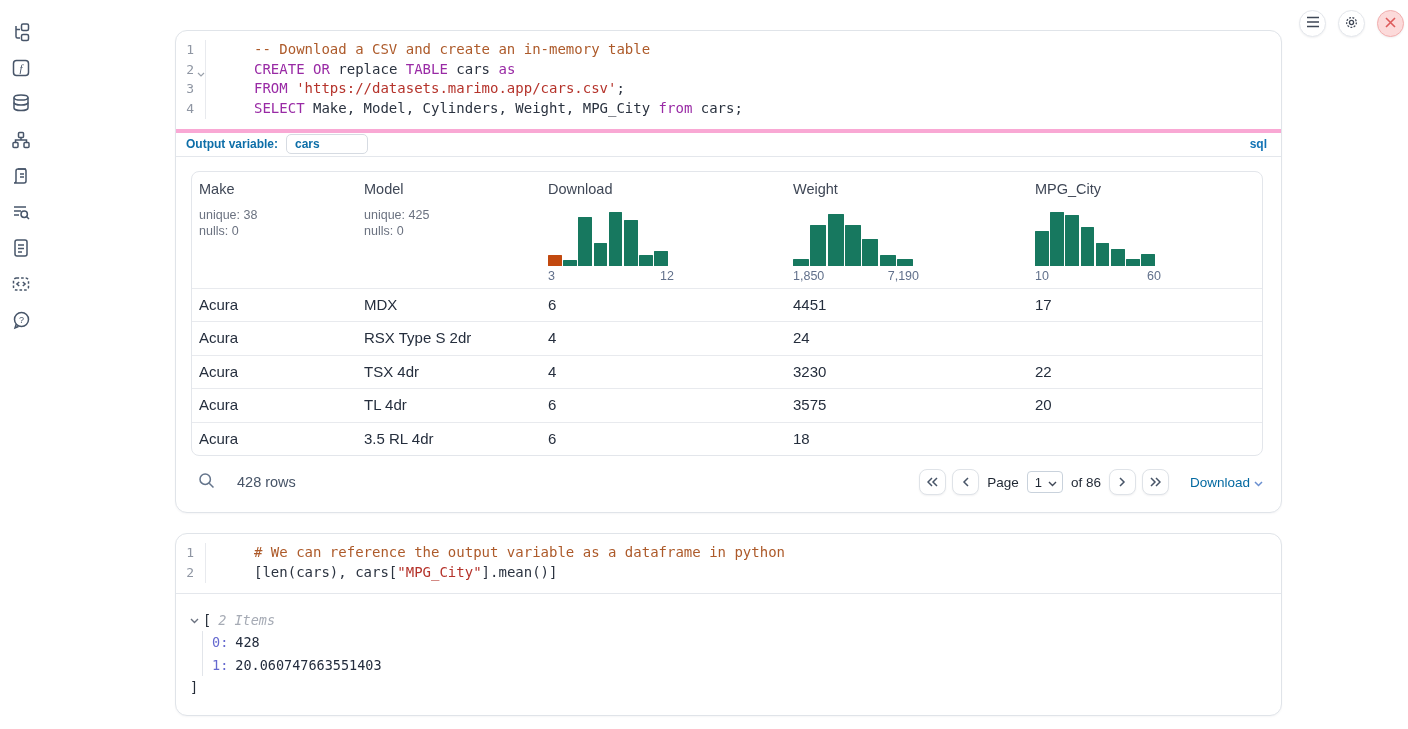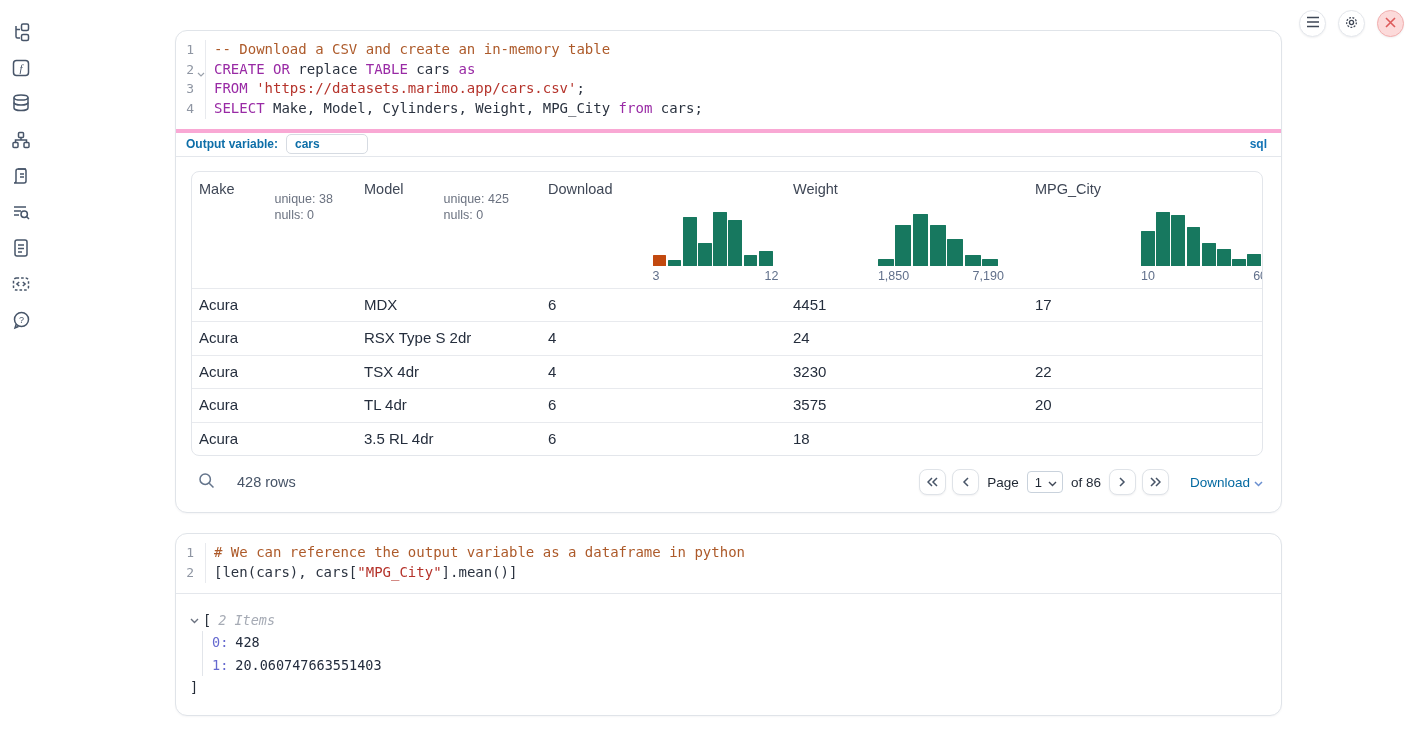--- a/index.html
+++ b/index.html
@@ -18,38 +18,38 @@
   .main { position:absolute; left:175px; top:30px; width:1107px; }
 
   .cell { border:1px solid #e0e4e9; border-radius:12px; background:#fff; box-shadow:0 1px 2px rgba(16,24,40,.04); }
   .cell + .cell { margin-top:20px; }
 
   
   .code-area { display:flex; padding:9px 0 10px 0; font-family:"DejaVu Sans Mono", monospace; font-size:14px; line-height:19.7px; }
   .gutter-col { width:30px; flex:0 0 30px; border-right:1px solid #e8eaee; color:#8f96a3; font-size:13px; text-align:right; }
   .gut-row { position:relative; height:19.7px; padding-right:11px; }
   .gut-row .fold { position:absolute; right:0px; top:4px; }
-  .code-col { padding-left:8px; white-space:pre; color:#2b3340; }
+  .code-col { padding-left:8px; white-space:pre; color:#2b3340;margin-left:40px; }
   .code-row { height:19.7px; }
   .tok-kw { color:#992aa5; }
   .tok-com { color:#ad5a2a; }
   .tok-str { color:#b5332b; }
   .tok-pl { color:#2b3340; }
 
   
   .outvar-bar { display:flex; align-items:center; height:28px; border-top:4px solid #f9a8d4; border-bottom:1px solid #e4e7ec; padding:0 14px 0 10px; }
   .outvar-label { font-size:12px; font-weight:bold; color:#0d6ea8; }
   .outvar-input { margin-left:8px; width:82px; height:20px; border:1px solid #d6dbe2; border-radius:5px; padding:0 8px; font-size:12px; font-weight:bold; color:#0d6ea8; font-family:"Liberation Sans", sans-serif; outline:none; }
   .lang-badge { margin-left:auto; font-size:12px; font-weight:bold; color:#1273b5; }
 
   
   .output-wrap { padding:14px 18px 6px 15px; }
   .table-box { border:1px solid #e3e6eb; border-radius:8px; overflow:hidden; }
   .tgrid { display:grid; grid-template-columns:165px 184px 245px 242px 1fr; }
-  .thead .th { height:116px; padding:9px 0 0 7px; display:flex; flex-direction:row;gap:40px; }
+  .thead .th { height:116px; padding:9px 0 0 7px; display:flex; flex-direction:column; }
   .col-name { font-size:14.5px; color:#3f4756; }
   .col-stats { margin-top:10px; font-size:12.5px; color:#6b7280; line-height:16.5px; }
   .hist-wrap { margin-top:auto; padding-bottom:5px; }
   .hist { display:flex; align-items:flex-end; gap:1.5px; height:54px; width:120px; }
   .hist .bar { flex:1; border-radius:0.5px; }
   .hist-labels { display:flex; justify-content:space-between; width:126px; font-size:12.5px; color:#61708b; margin-top:3px; }
   .trow { border-top:1px solid #e8eaee; }
   .trow .td { height:32.5px; line-height:32.5px; padding-left:7px; font-size:15px; color:#252e3d; white-space:nowrap; overflow:hidden; }
 
   

